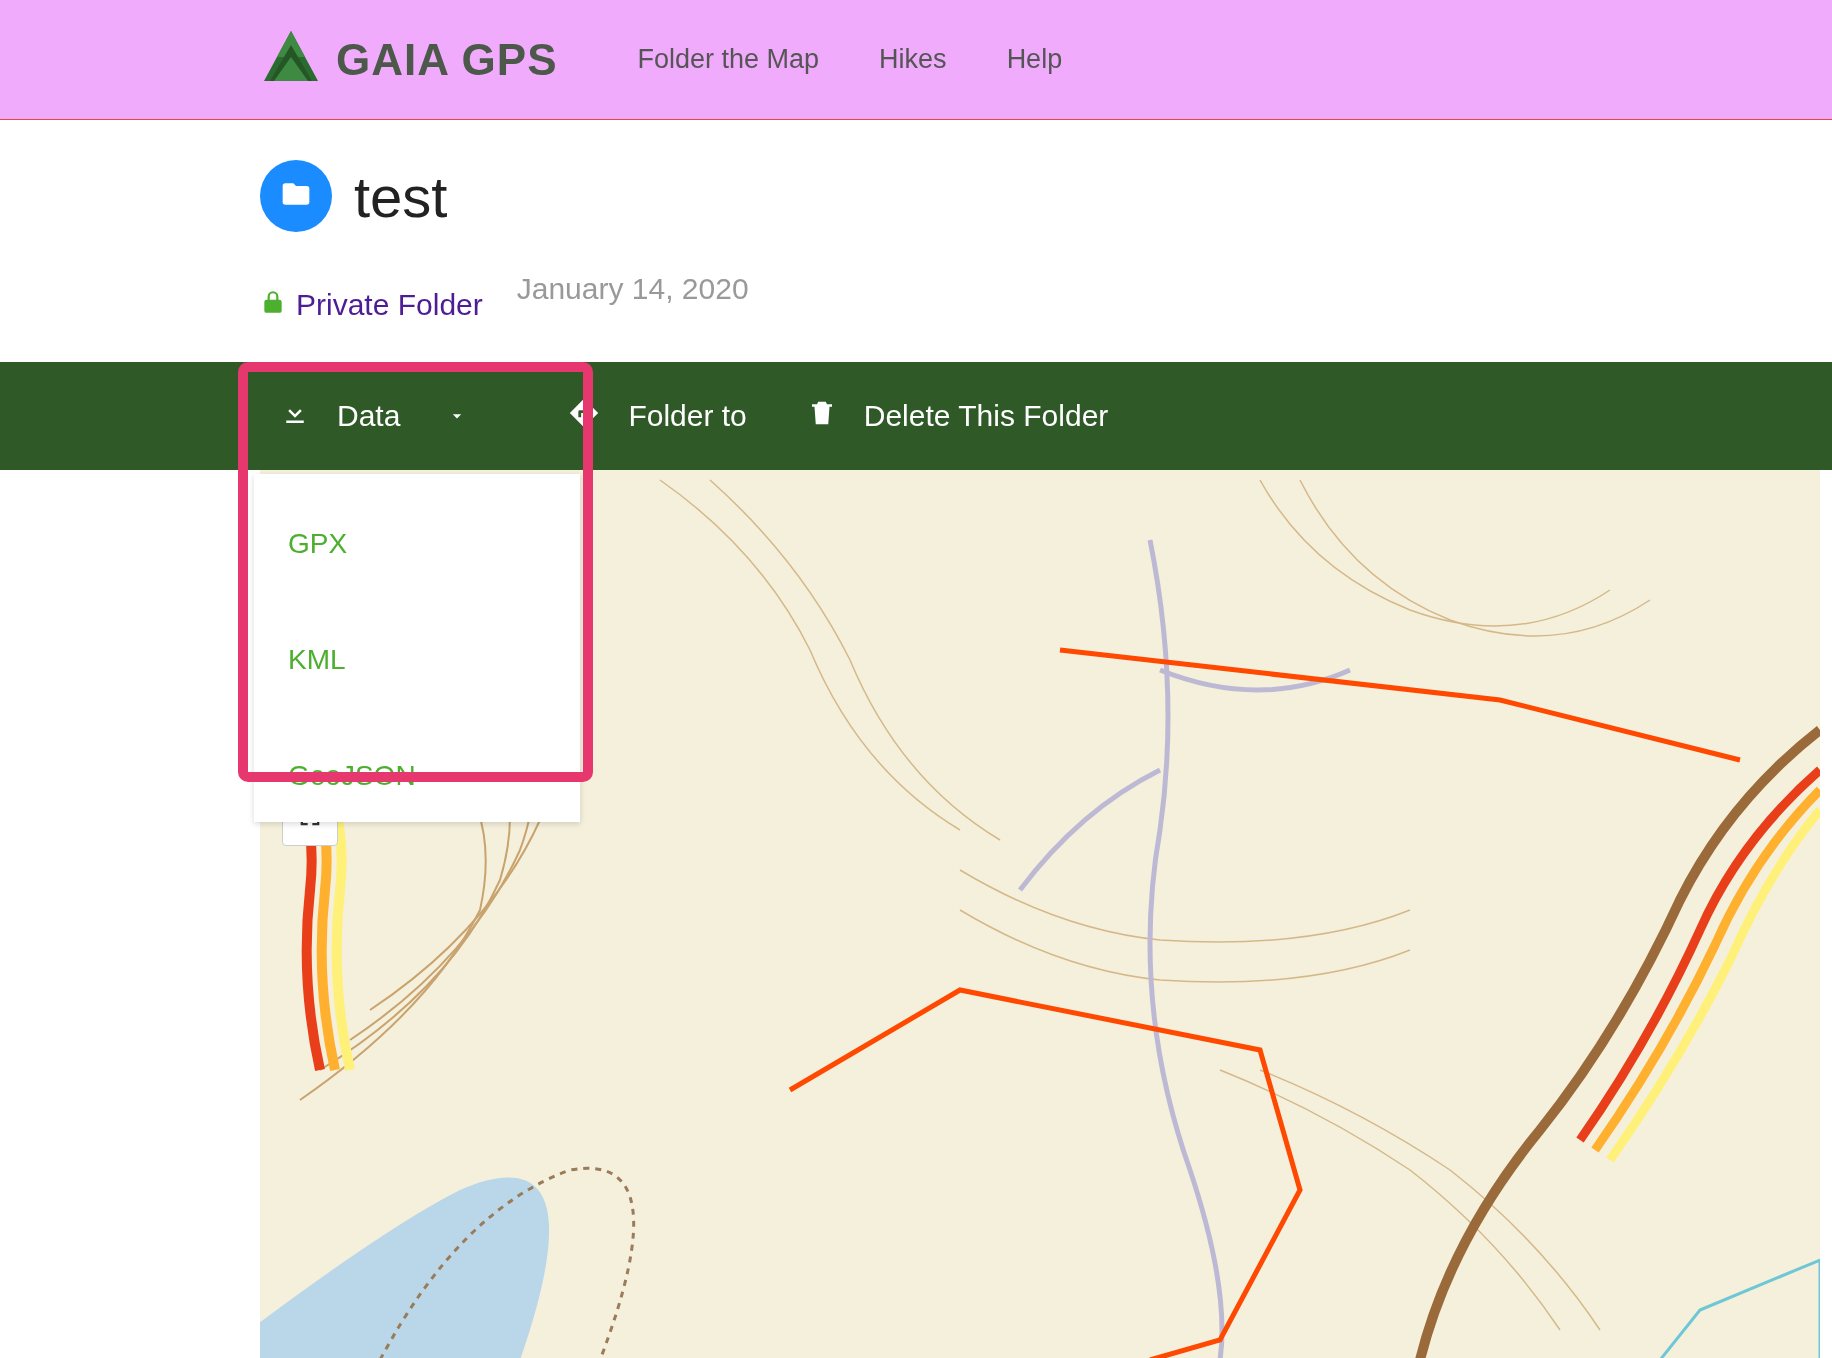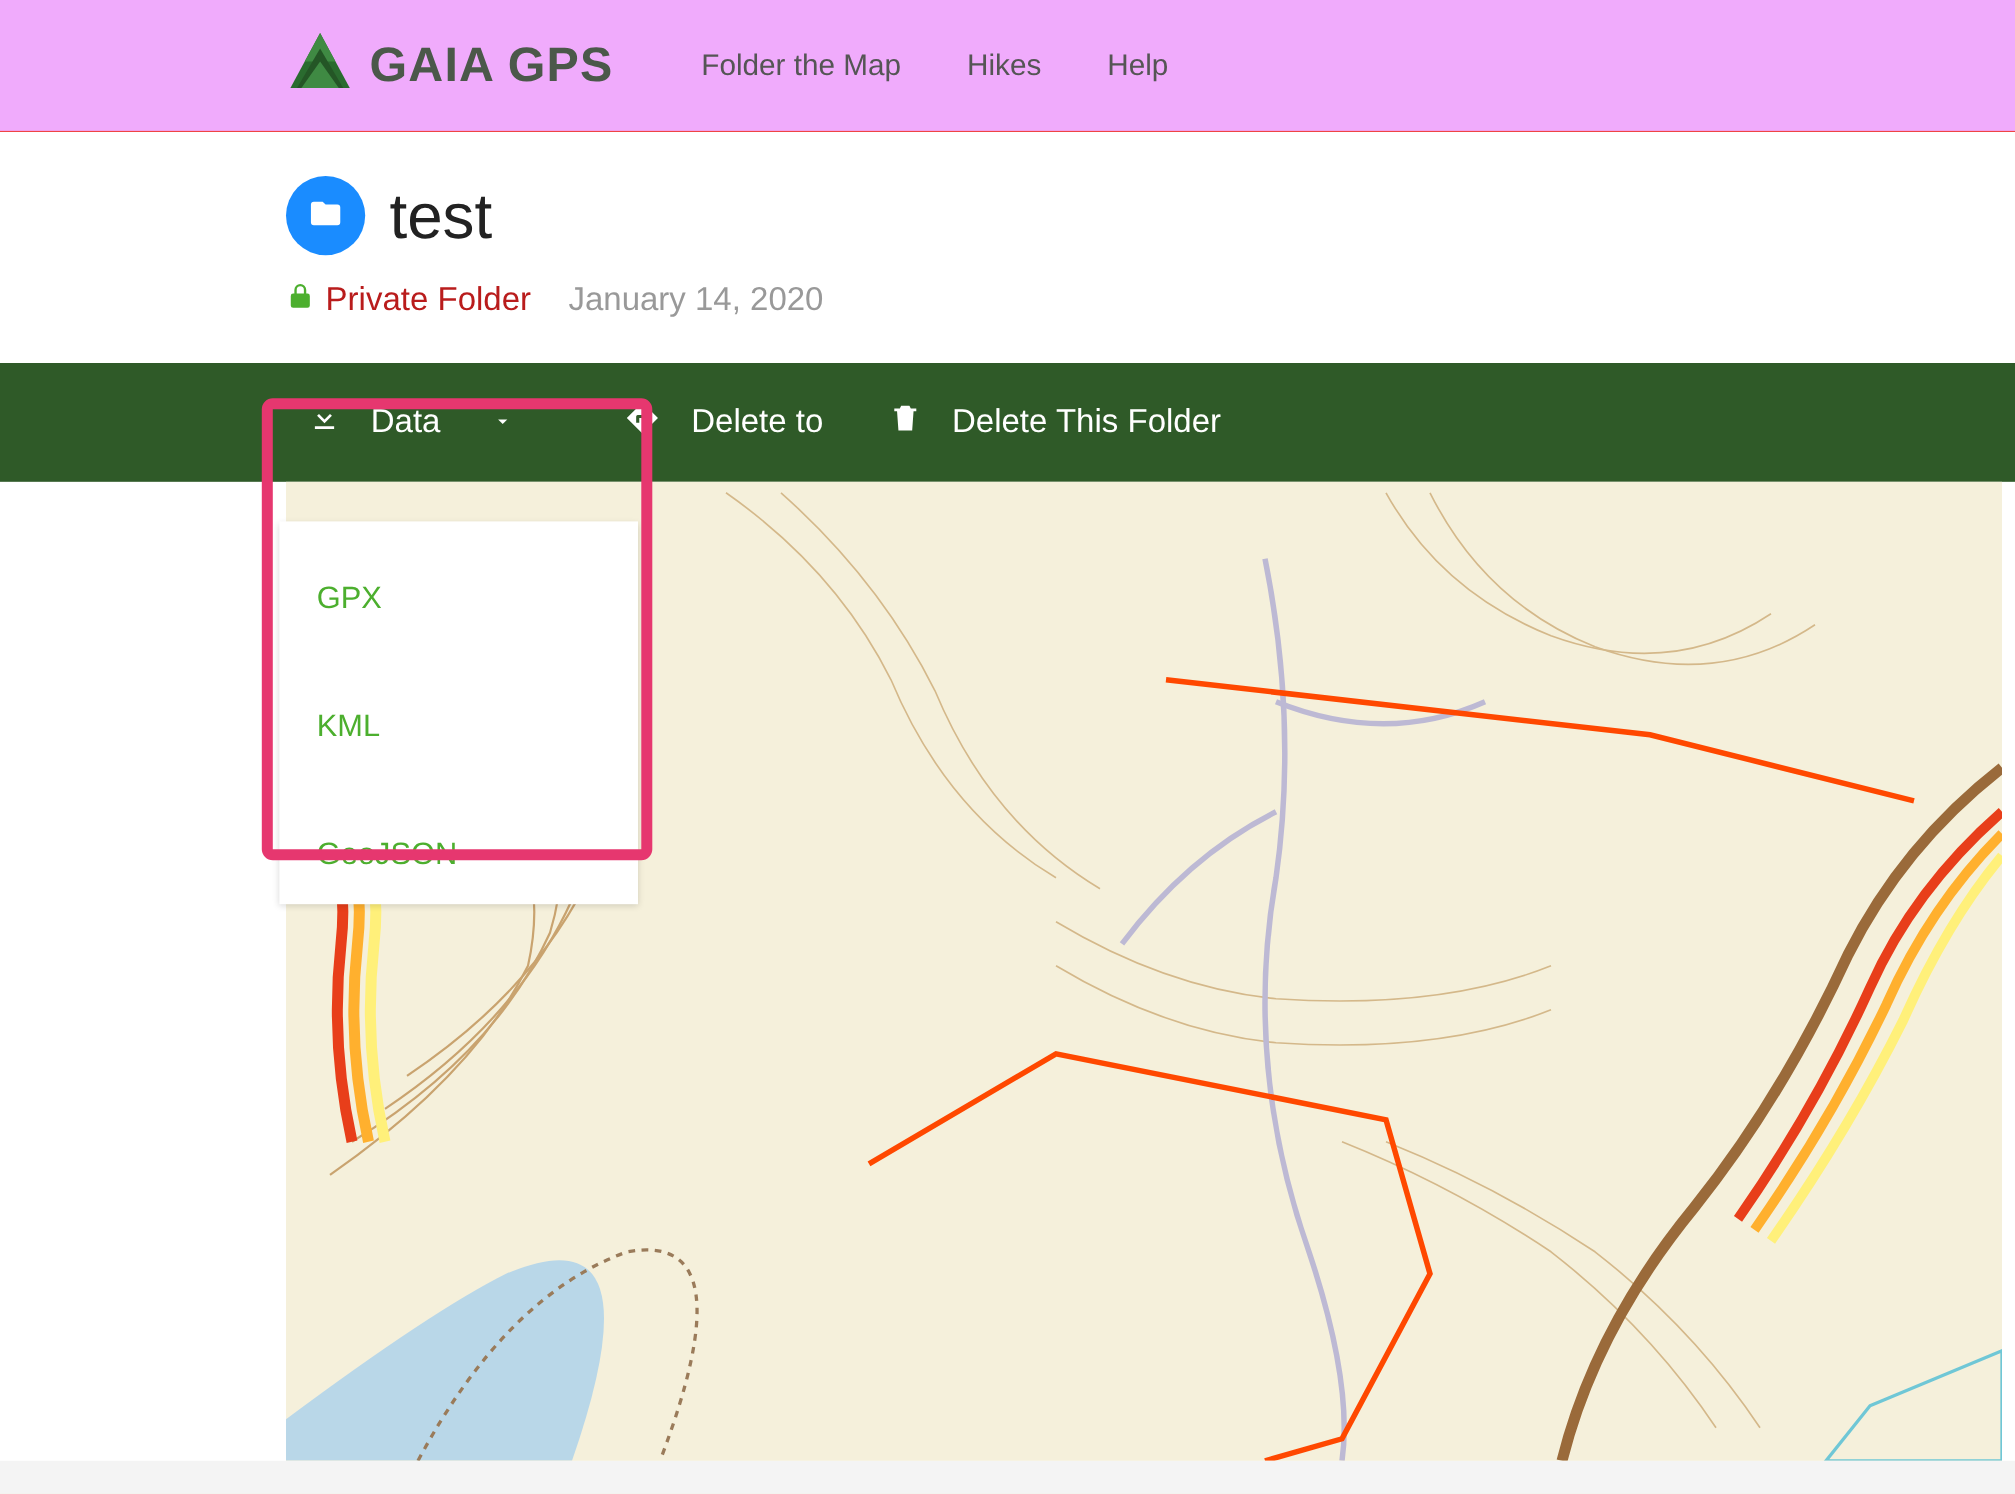--- a/index.html
+++ b/index.html
@@ -67,24 +67,25 @@
     color: #222;
   }
   .folder-meta {
     display: flex;
     align-items: center;
     gap: 34px;
     margin-top: 24px;
     font-size: 30px;
   }
   .privacy {
-    color: #b91c1c;
+    color: #4c1d95;
     display: flex;
     align-items: center;
     gap: 10px;
+    margin-top: 32px;
   }
   .date {
     color: #999;
   }
 
   
   .toolbar {
     background: #2f5a28;
     height: 108px;
     display: flex;
@@ -235,21 +236,21 @@
           <path d="M7 10l5 5 5-5z"></path>
         </svg>
     </span>
   </div>
   <div class="toolbar-item">
     <span>
       <svg width="34" height="34" viewBox="0 0 24 24">
           <path d="M12 2 2 12l10 10 10-10L12 2zm1 12v-2h-3v3H8v-4a1 1 0 0 1 1-1h4V8l3 3-3 3z"></path>
         </svg>
     </span>
-    <span>Delete to</span>
+    <span>Folder to</span>
   </div>
   <div class="toolbar-item">
     <span>
       <svg width="30" height="30" viewBox="0 0 24 24">
           <path d="M6 7h12l-1 14H7L6 7zm3-4h6l1 2h4v2H4V5h4l1-2z"></path>
         </svg>
     </span>
     <span>Delete This Folder</span>
   </div>
 </div>

